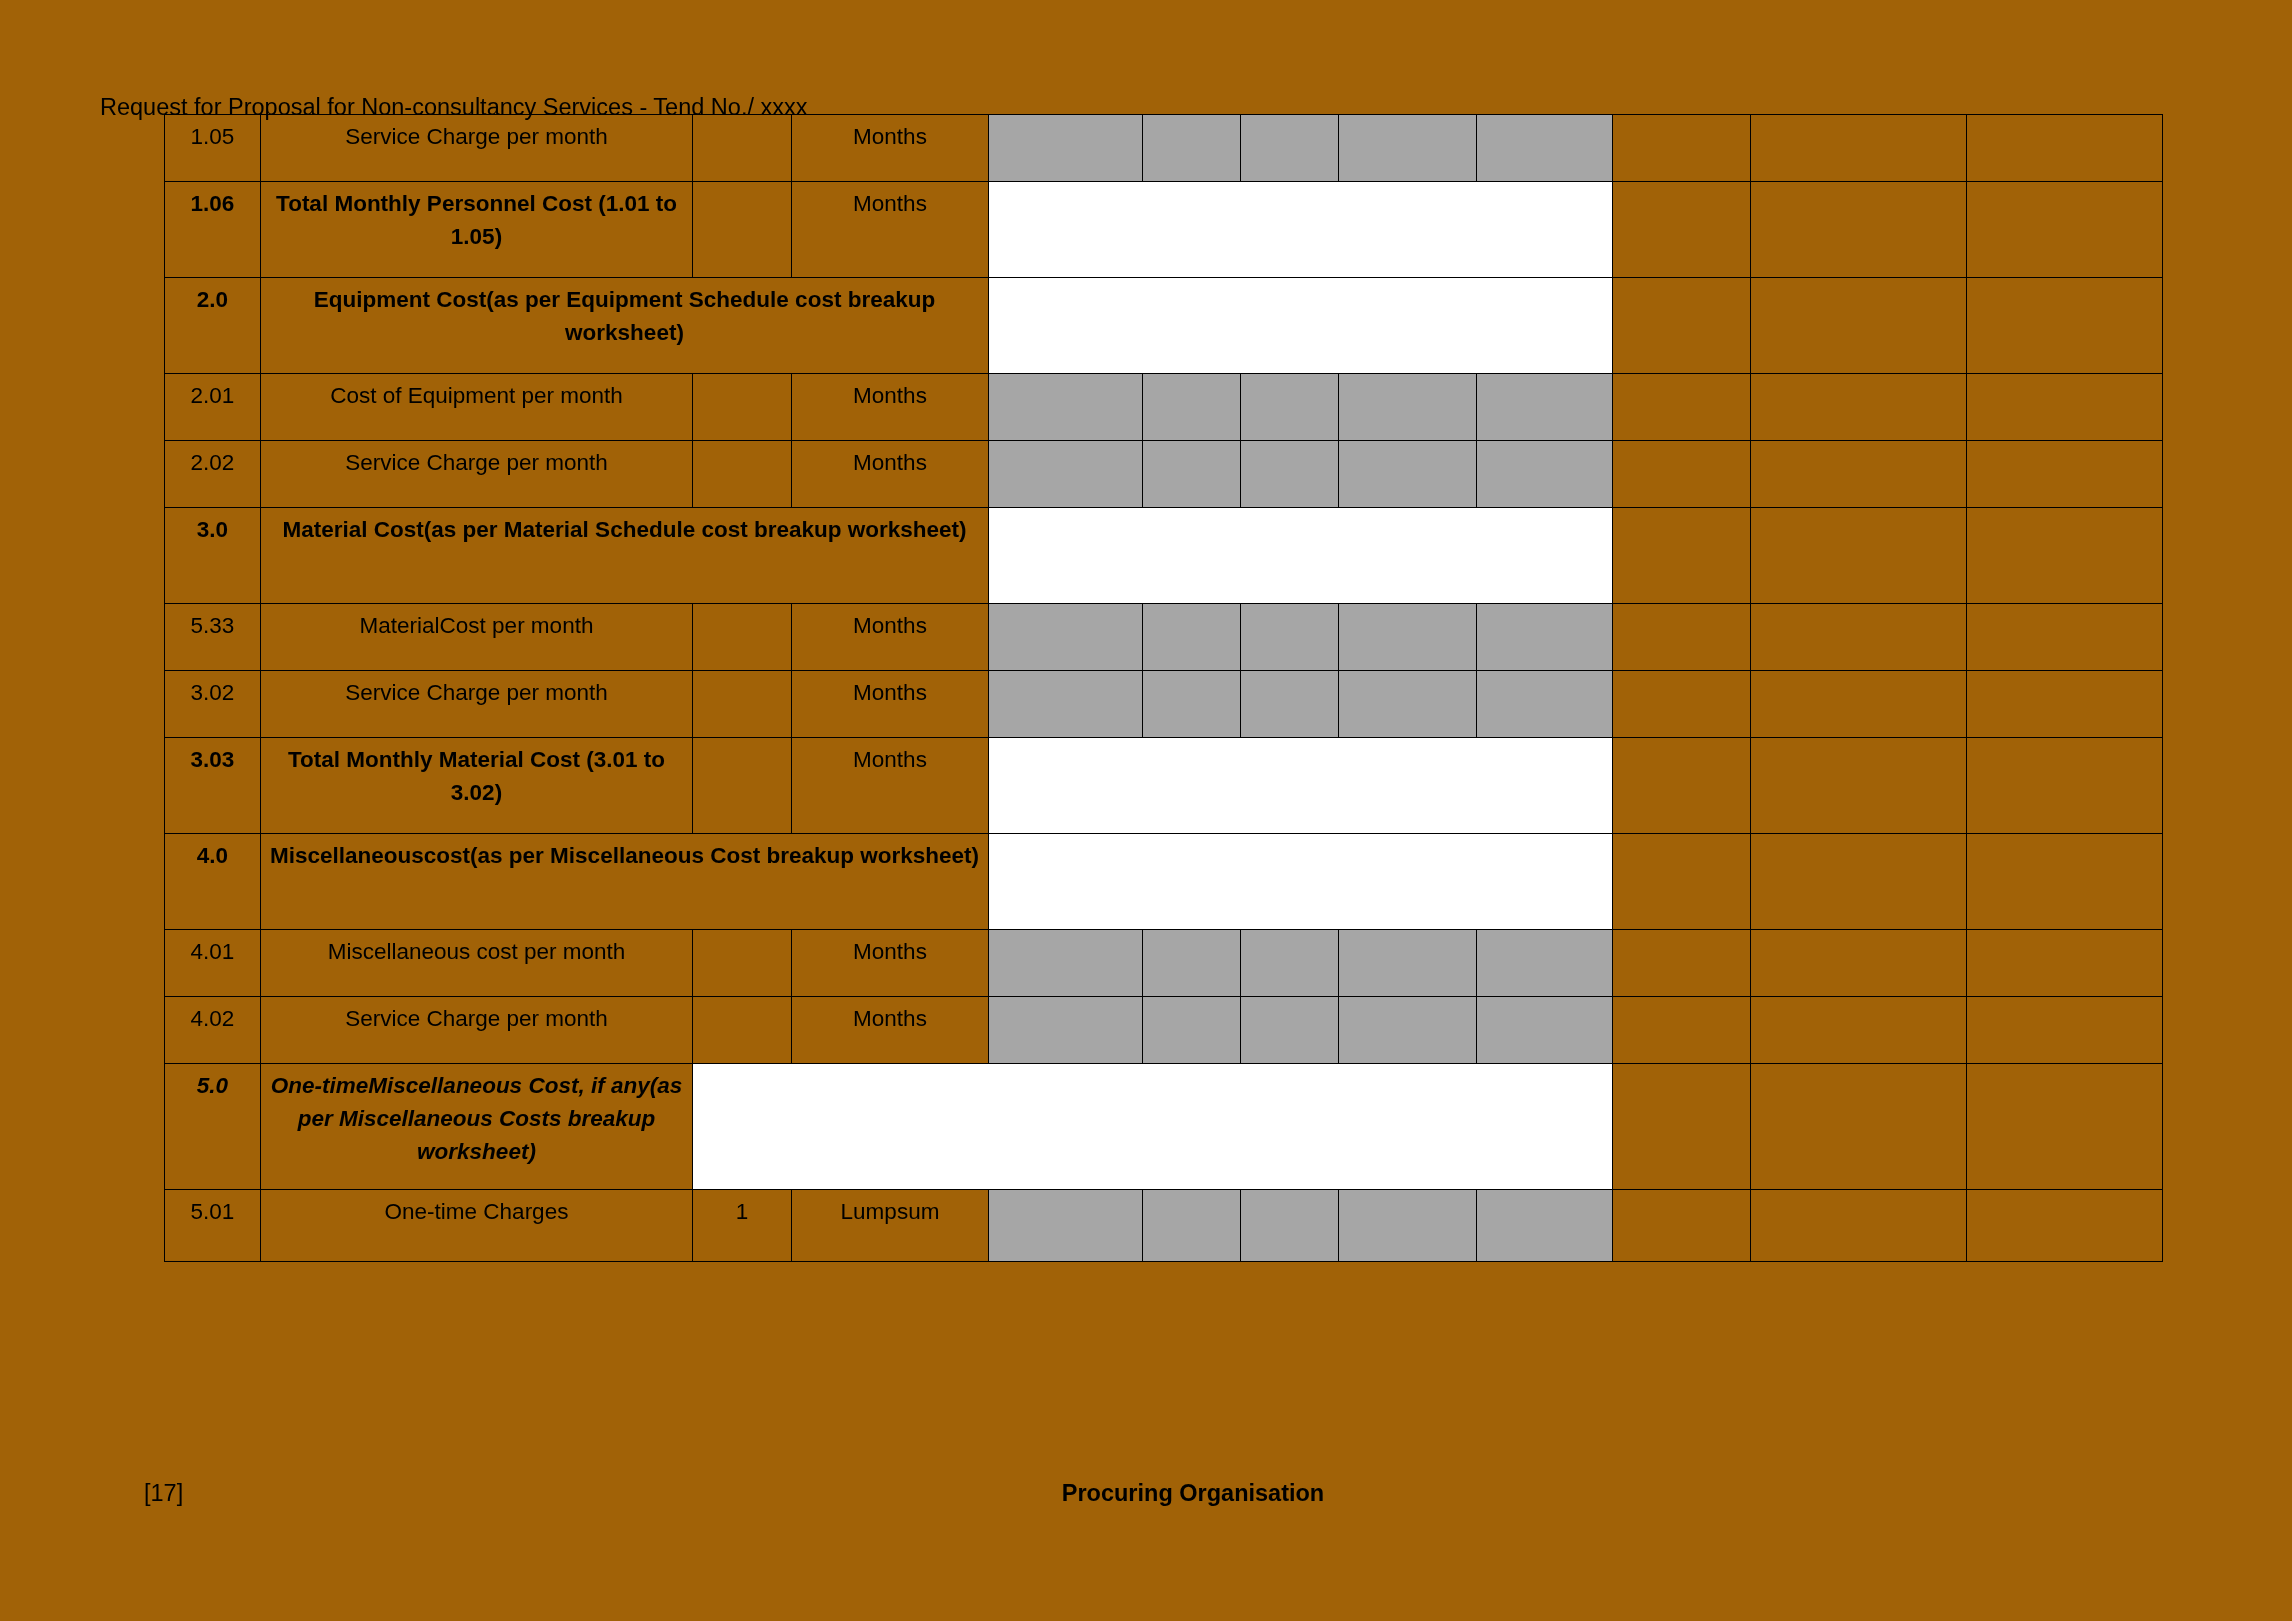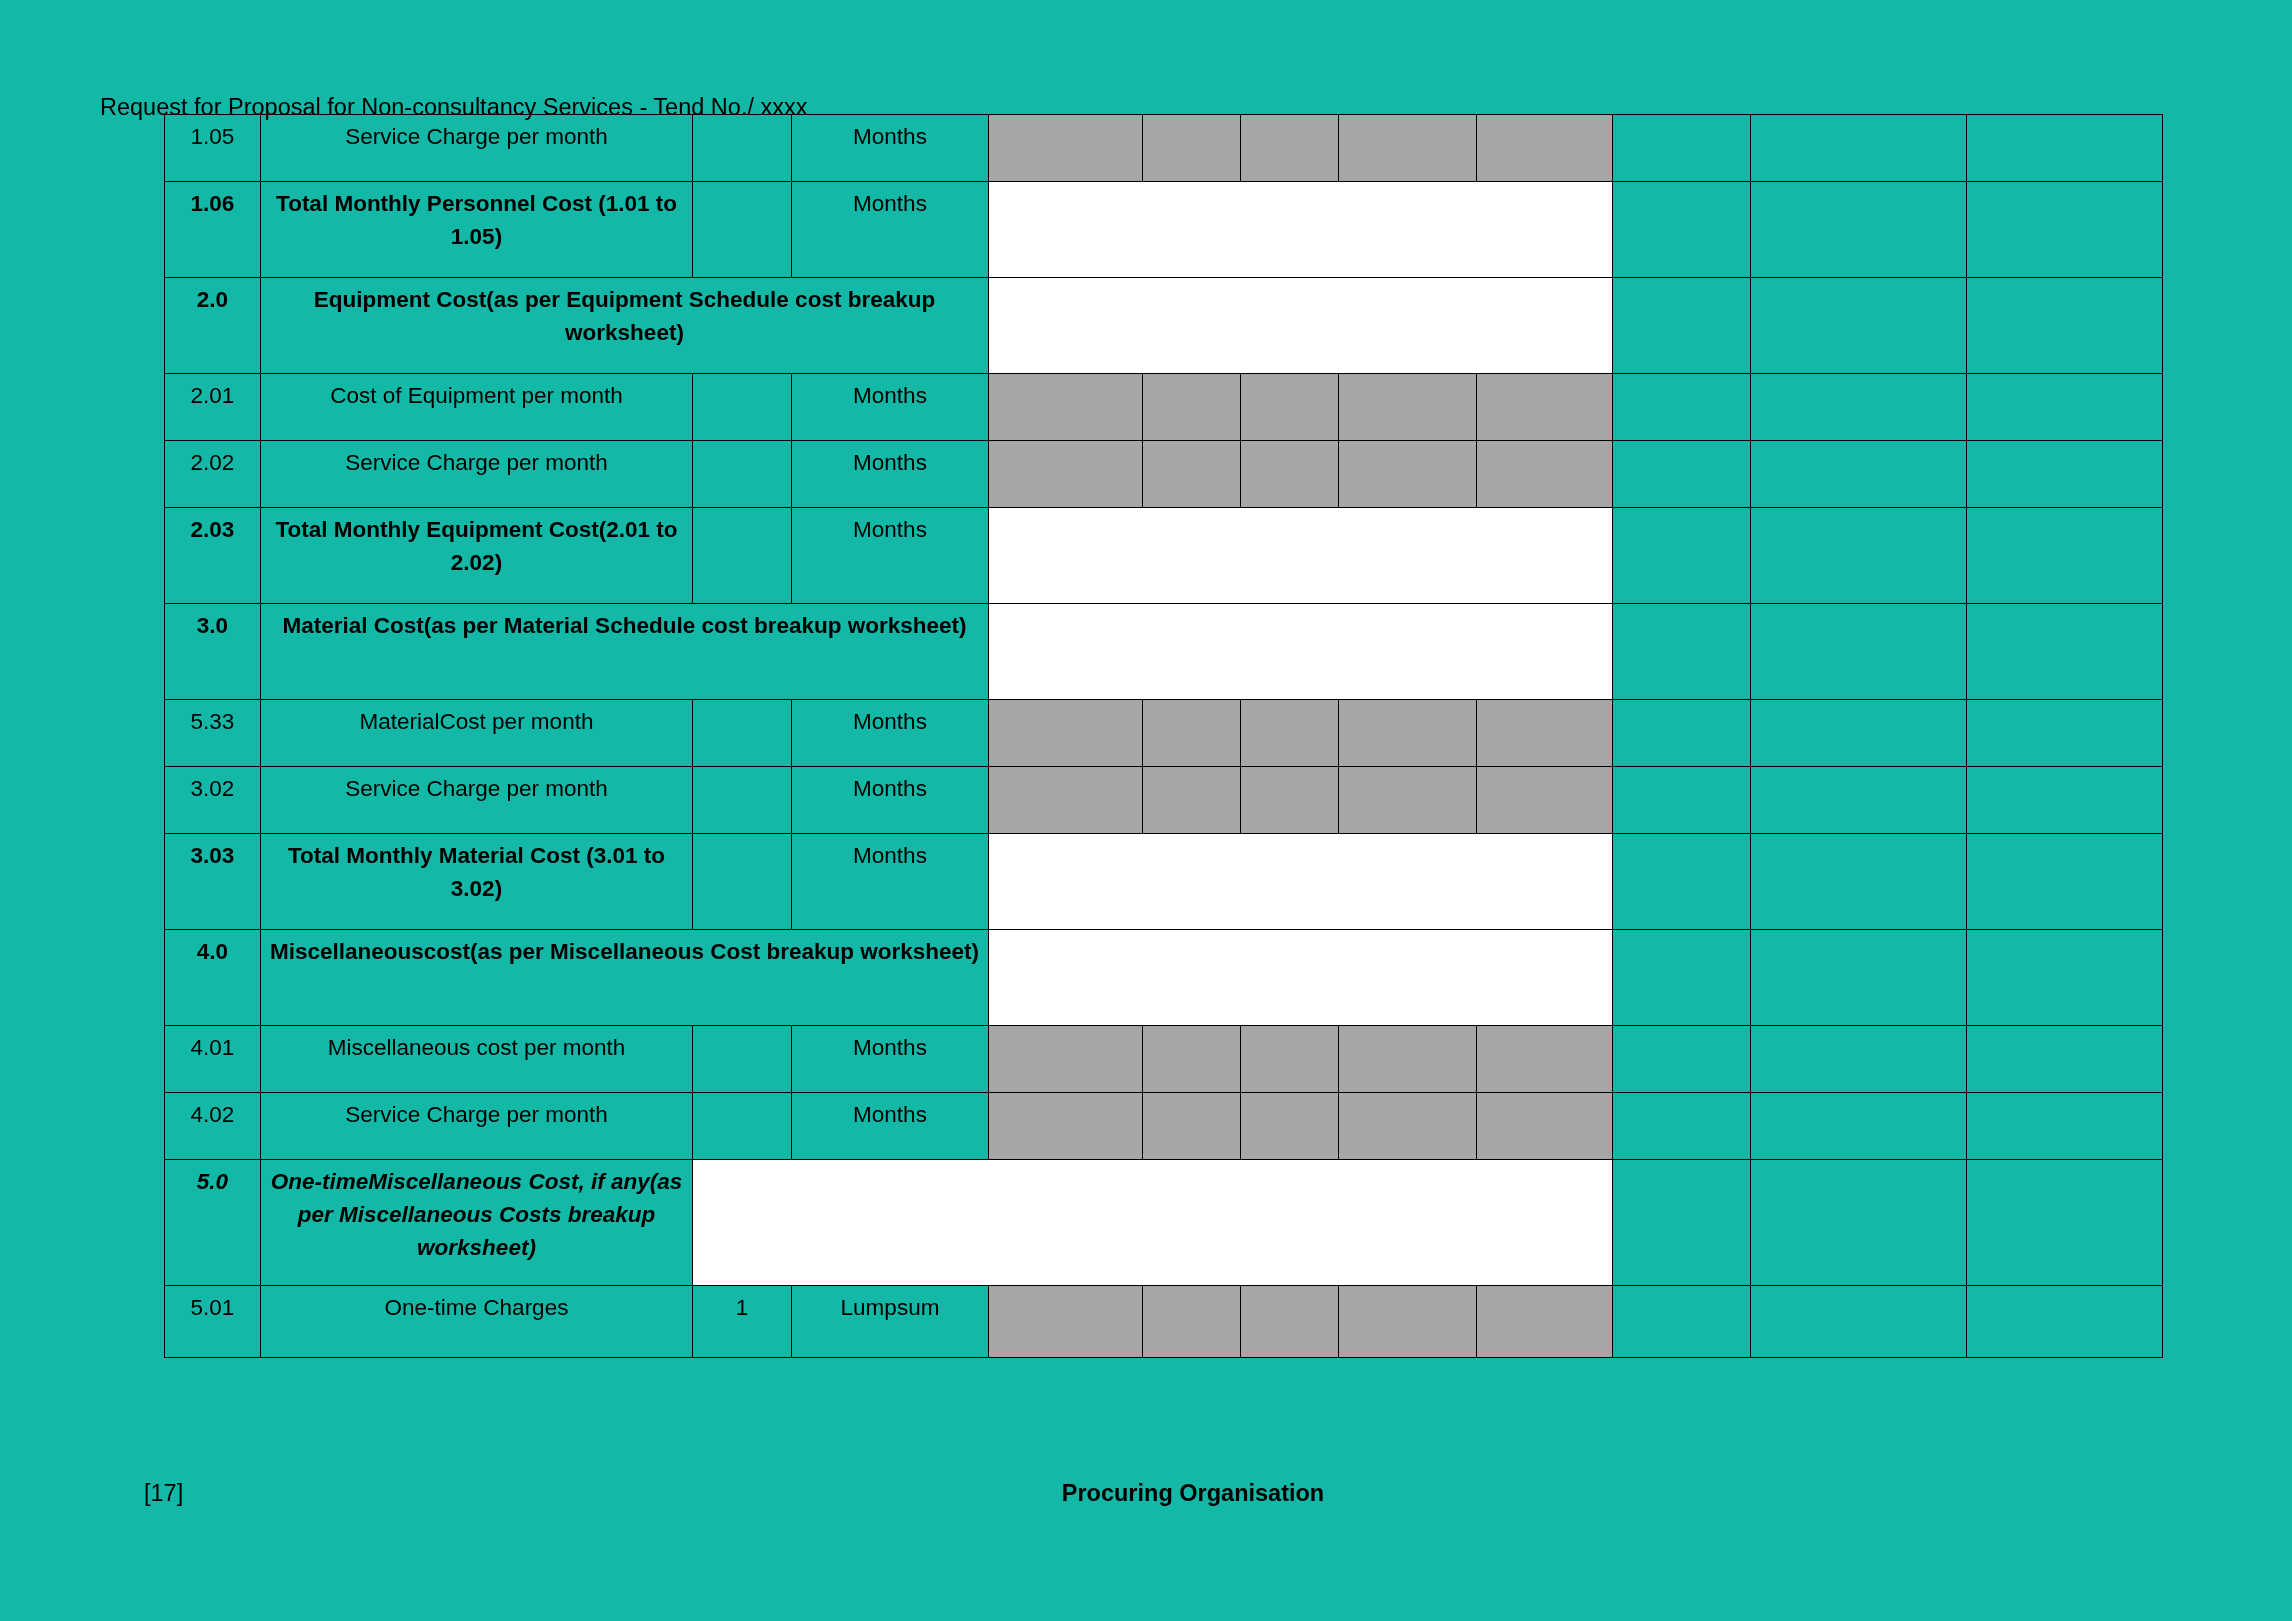--- a/index.html
+++ b/index.html
@@ -6,21 +6,21 @@
     margin: 0;
     padding: 0;
     background: #ffffff;
     font-family: "Liberation Sans", sans-serif;
     color: #000000;
   }
   .page {
     position: relative;
     width: 2293px;
     height: 1621px;
-    background: #14b8a6;
+    background: #a16207;
     overflow: hidden;
   }
   .doc-title {
     position: absolute;
     left: 100px;
     top: 94px;
     font-size: 23.5px;
     white-space: nowrap;
   }
   table.cost-table {
@@ -147,30 +147,20 @@
         <td class="c-shaded"></td>
         <td class="c-shaded"></td>
         <td class="c-shaded"></td>
         <td class="c-shaded"></td>
         <td class="c-shaded"></td>
         <td class="c-empty"></td>
         <td class="c-empty"></td>
         <td class="c-empty"></td>
       </tr>
 
-      <tr class="rh-m">
-        <td class="c-item bold">2.03</td>
-        <td class="c-desc bold">Total Monthly Equipment Cost(2.01 to 2.02)</td>
-        <td class="c-qty"></td>
-        <td class="c-unit">Months</td>
-        <td class="c-blank" colspan="5"></td>
-        <td class="c-empty"></td>
-        <td class="c-empty"></td>
-        <td class="c-empty"></td>
-      </tr>
 
       <tr class="rh-m">
         <td class="c-item bold">3.0</td>
         <td class="c-desc bold" colspan="3">Material Cost(as per Material Schedule cost breakup worksheet)</td>
         <td class="c-blank" colspan="5"></td>
         <td class="c-empty"></td>
         <td class="c-empty"></td>
         <td class="c-empty"></td>
       </tr>
 

